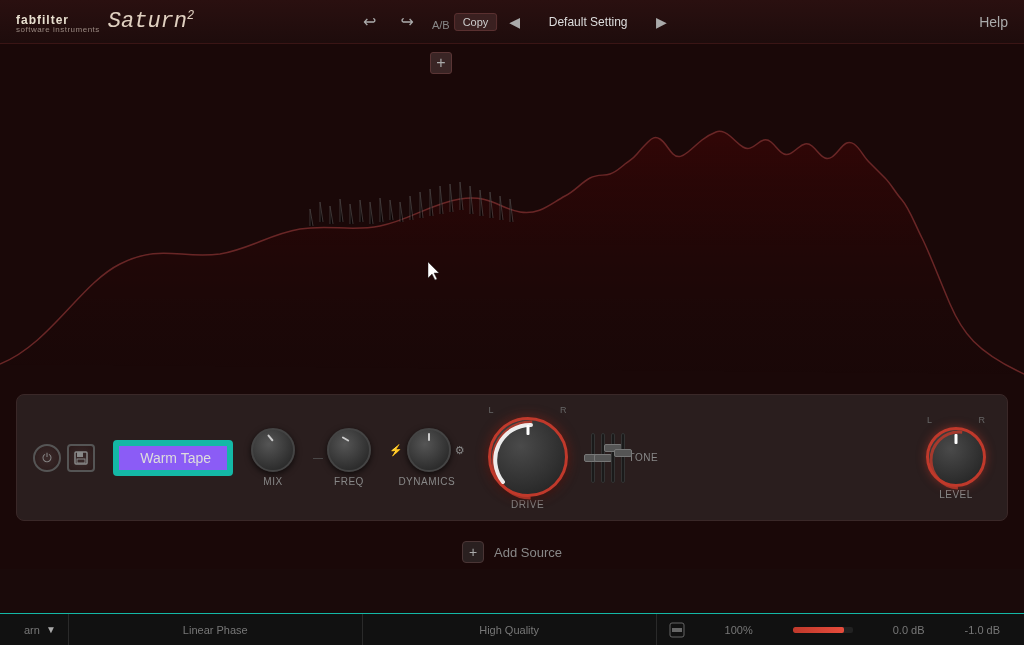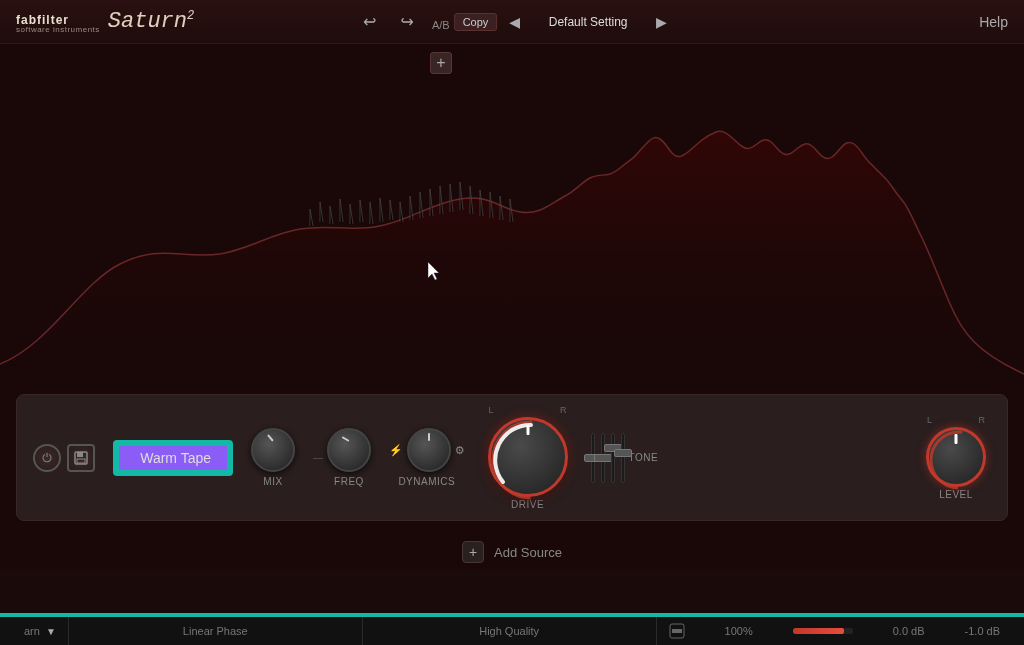--- a/index.html
+++ b/index.html
@@ -394,21 +394,21 @@
     }
 
     
     .bottom-bar {
       position: absolute;
       bottom: 0;
       left: 0;
       width: 100%;
       height: 32px;
       background: #111;
-      border-top: 4px solid #14b8a6;
+      border-top: 1px solid #14b8a6;
       display: flex;
       align-items: center;
       padding: 0 12px;
       gap: 0;
     }
     .bottom-section {
       display: flex;
       align-items: center;
       gap: 6px;
       padding: 0 12px;

